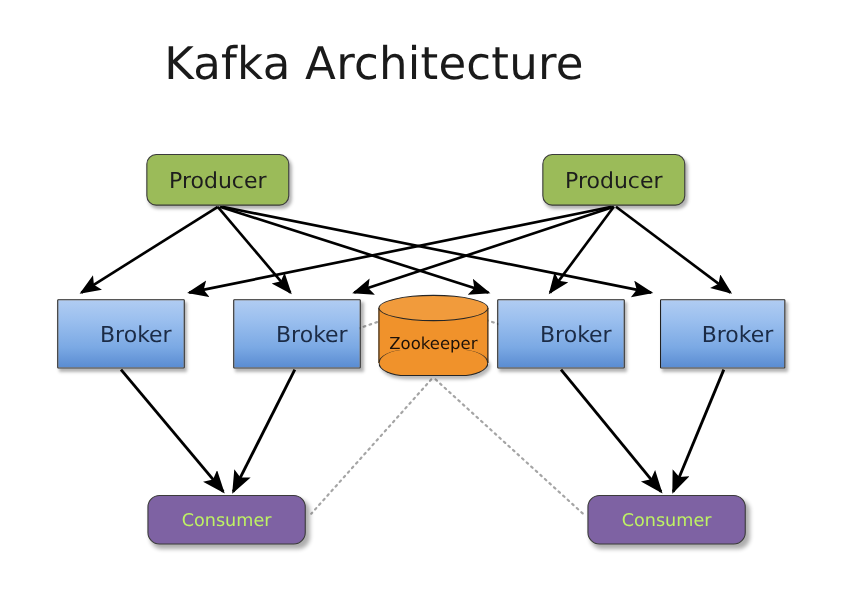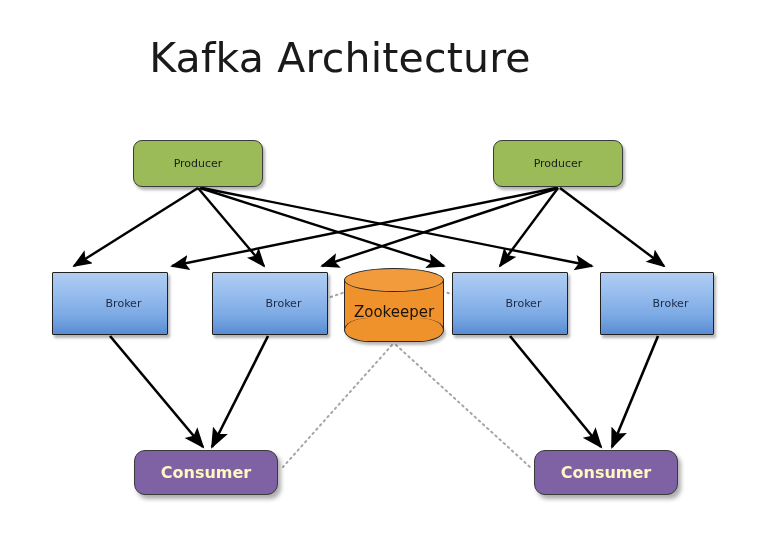--- a/index.html
+++ b/index.html
@@ -45,21 +45,21 @@
   }
   .node {
     position: absolute;
     box-sizing: border-box;
     display: flex;
     align-items: center;
     justify-content: center;
     text-align: center;
   }
   .node-label {
-    font-size: 11px;
+    font-size: 20px;
     color: #1d1d1d;
     line-height: 1;
     white-space: nowrap;
   }
   
   .producer {
     background: #9BBB59;
     border: 1.6px solid #3b3b3b;
     border-radius: 9px;
     box-shadow: 2px 3px 3px rgba(0,0,0,0.30);
@@ -76,21 +76,21 @@
   }
   .broker .node-label { color: #1b2b46; }
 
   
   .consumer {
     background: #7E62A3;
     border: 1.6px solid #3b3b3b;
     border-radius: 11px;
     box-shadow: 3px 4px 4px rgba(0,0,0,0.32);
   }
-  .consumer .node-label { color: #fef9c3; font-size: 16px; font-weight: bold; }
+  .consumer .node-label { color: #bef264; font-size: 16px; }
 
   
   .zookeeper {
     position: absolute;
     box-sizing: border-box;
   }
   .zk-body {
     position: absolute;
     left: 0;
     top: 12px;

